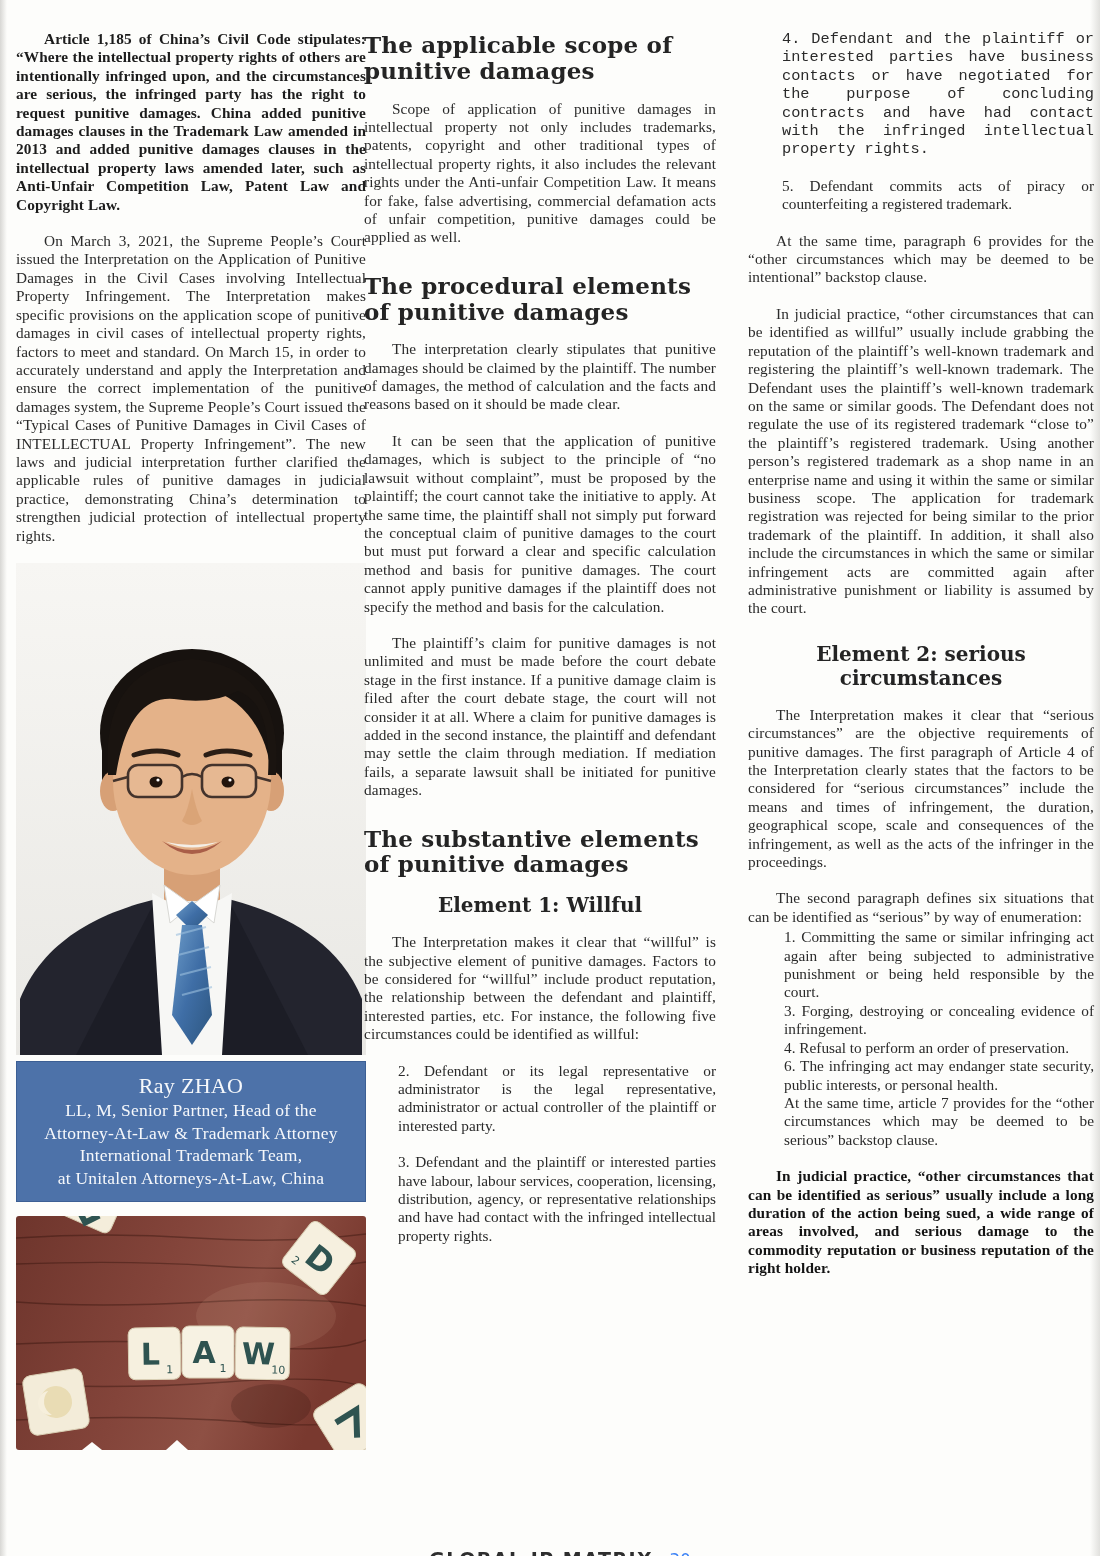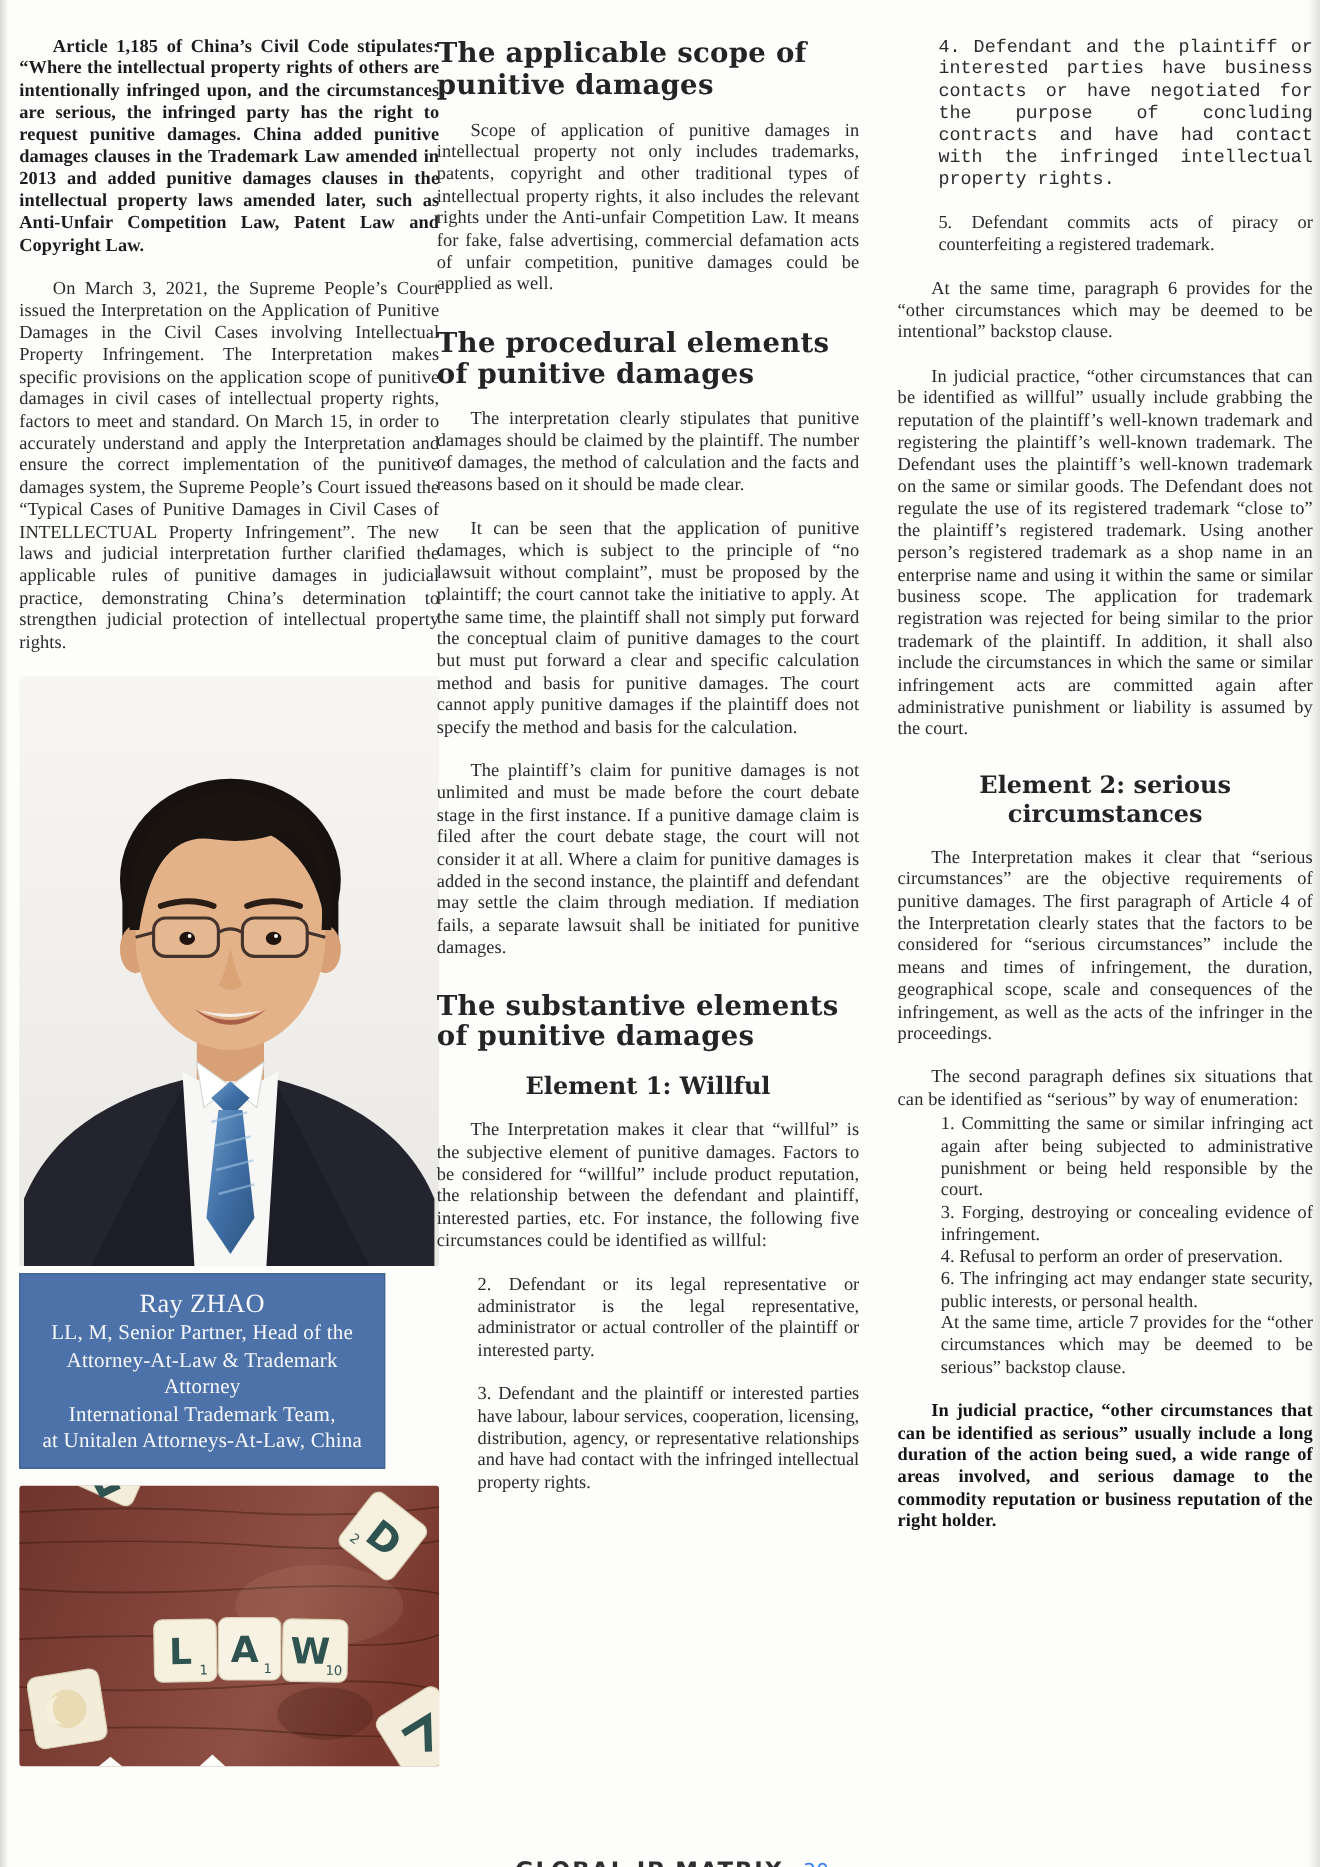--- a/index.html
+++ b/index.html
@@ -59,21 +59,21 @@
   }
   h3.sub2{
     font-family:"DejaVu Serif", serif;
     font-size:20px;font-weight:bold;color:#242424;
     text-align:center;margin:24px 0 16px 0;
   }
 
   figure{margin:0;}
   .portrait{width:350px;height:492px;margin-top:8px;}
   .caption-box{
-    width:305px;box-sizing:border-box;
+    width:350px;box-sizing:border-box;
     margin-top:6px;
     background:#4d72a9;
     border:1px solid #3c5f94;
     color:#f6f8fb;
     text-align:center;
     padding:10px 8px 12px 8px;
   }
   .cap-name{font-size:22px;line-height:1.25;letter-spacing:.3px;}
   .cap-line{font-size:17.5px;line-height:1.28;letter-spacing:.2px;}
   .law-photo{width:350px;height:234px;margin-top:14px;}

